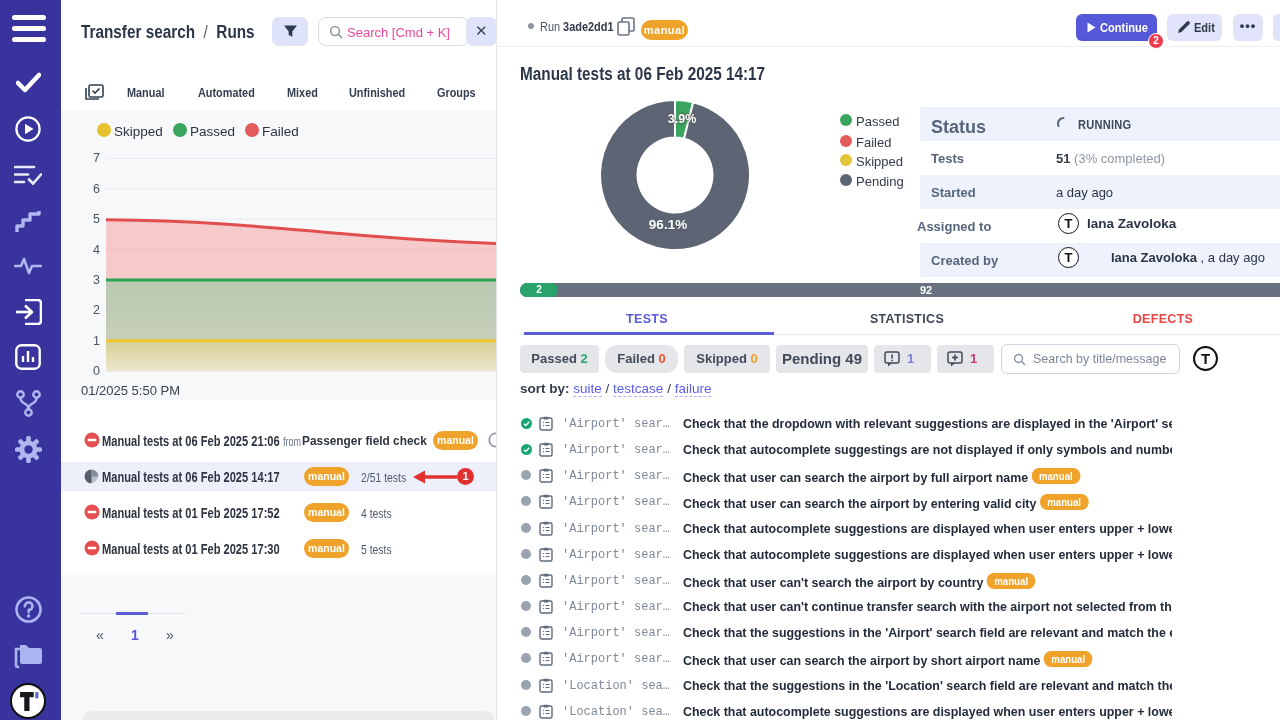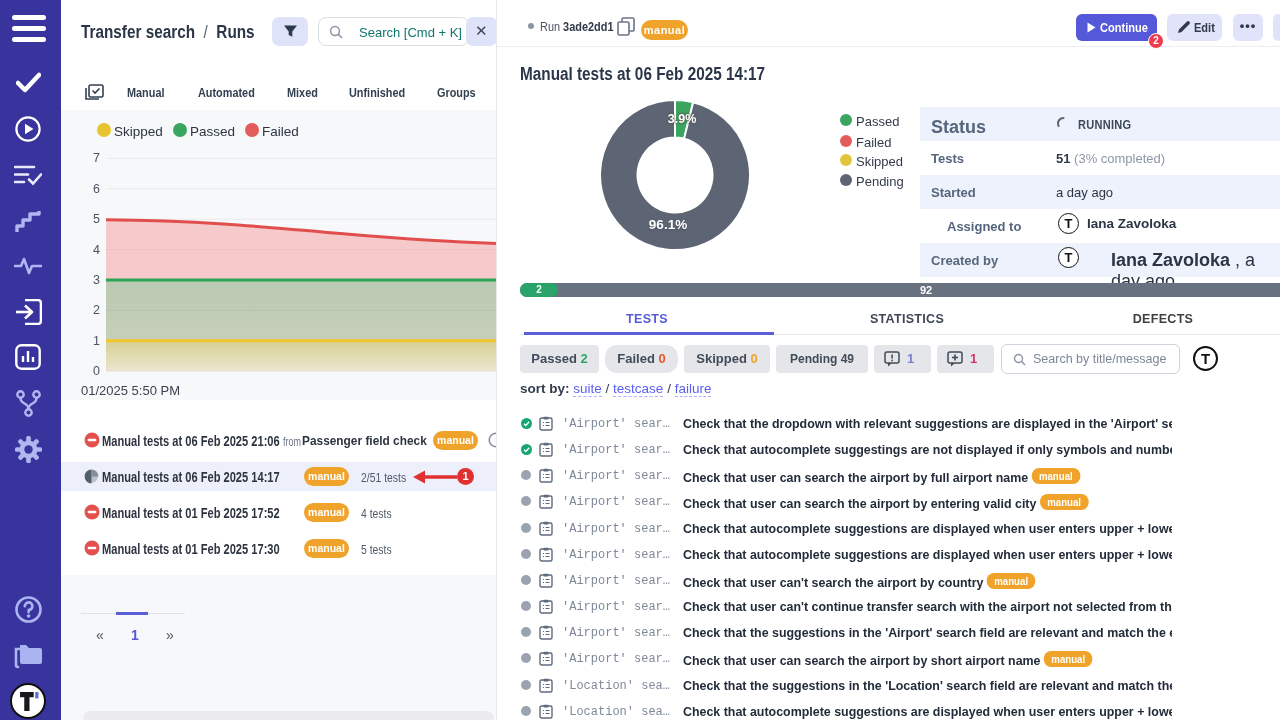--- a/index.html
+++ b/index.html
@@ -19,21 +19,21 @@
     <div class="abs" style="left:20px;top:22px;font-size:17.5px;font-weight:bold;color:#2b3648;white-space:nowrap;transform:scaleX(0.875);transform-origin:0 0;">Transfer search&nbsp; <span style="font-weight:normal;color:#5a6472;">/</span>&nbsp; Runs</div>
     <div class="abs" style="left:211px;top:17px;width:36px;height:29px;background:#dfe3f9;border-radius:7px;"></div>
     <svg class="abs" style="left:222px;top:24px;" width="15" height="15" viewBox="0 0 15 15">
         <path d="M1 1.5h13L9.3 7.5v5.3L5.7 11V7.5Z" fill="#2b3a4d"></path>
       </svg>
     <div class="abs" style="left:257px;top:17px;width:151px;height:29px;background:#fff;border:1px solid #d9dde4;border-radius:8px;"></div>
     <svg class="abs" style="left:268px;top:25px;" width="14" height="14" viewBox="0 0 14 14">
         <circle cx="6" cy="6" r="4.4" fill="none" stroke="#8a94a3" stroke-width="1.5"></circle>
         <line x1="9.4" y1="9.4" x2="13" y2="13" stroke="#8a94a3" stroke-width="1.5"></line>
       </svg>
-    <div class="abs" style="left:298px;top:25px;font-size:13px;color:#0f766e;">Search [Cmd + K]</div>
+    <div class="abs" style="left:286px;top:25px;font-size:13px;color:#ec4899;">Search [Cmd + K]</div>
     <div class="abs" style="left:405px;top:17px;width:31px;height:29px;background:#dfe3f9;border-radius:7px;"></div>
     <div class="abs" style="left:414px;top:22px;font-size:15px;color:#3c4654;">✕</div>
 
     <svg class="abs" style="left:24px;top:84px;" width="19" height="17" viewBox="0 0 19 17">
         <rect x="4" y="1" width="14" height="12" rx="1.5" fill="none" stroke="#333f50" stroke-width="1.6"></rect>
         <path d="M1 4v11h13" fill="none" stroke="#333f50" stroke-width="1.6"></path>
         <path d="M7.5 6.5l2.5 2.5 4.5-4.5" fill="none" stroke="#333f50" stroke-width="1.6"></path>
       </svg>
     <div class="abs" style="left:66px;top:86px;font-size:12.5px;font-weight:bold;color:#333f50;transform:scaleX(0.87);transform-origin:0 0;white-space:nowrap;">Manual</div>
     <div class="abs" style="left:137px;top:86px;font-size:12.5px;font-weight:bold;color:#333f50;transform:scaleX(0.87);transform-origin:0 0;white-space:nowrap;">Automated</div>
@@ -190,48 +190,48 @@
     <div class="abs" style="left:359px;top:154px;font-size:13px;color:#323c4b;">Skipped</div>
     <div class="abs" style="left:343px;top:174px;width:12px;height:12px;border-radius:50%;background:#5d6575;"></div>
     <div class="abs" style="left:359px;top:174px;font-size:13px;color:#323c4b;">Pending</div>
 
     <div class="abs" style="left:423px;top:107px;width:360px;height:34px;background:#eef2fc;"></div>
     <div class="abs" style="left:423px;top:175px;width:360px;height:34px;background:#eef2fc;"></div>
     <div class="abs" style="left:423px;top:243px;width:360px;height:34px;background:#eef2fc;"></div>
     <div class="abs" style="left:434px;top:117px;font-size:18px;font-weight:bold;color:#55657c;">Status</div>
     <div class="abs" style="left:434px;top:151px;font-size:13px;font-weight:bold;color:#55657c;">Tests</div>
     <div class="abs" style="left:434px;top:185px;font-size:13px;font-weight:bold;color:#55657c;">Started</div>
-    <div class="abs" style="left:450px;top:219px;font-size:13px;font-weight:bold;color:#55657c;text-align:center;">Assigned to</div>
+    <div class="abs" style="left:420px;top:219px;font-size:13px;font-weight:bold;color:#55657c;text-align:center;">Assigned to</div>
     <div class="abs" style="left:434px;top:253px;font-size:13px;font-weight:bold;color:#55657c;">Created by</div>
     <svg class="abs" style="left:560px;top:117px;" width="13" height="13" viewBox="0 0 13 13">
         <path d="M6.5 1 A5.5 5.5 0 0 0 1.6 9" fill="none" stroke="#5b6776" stroke-width="2" stroke-linecap="round"></path>
       </svg>
     <div class="abs" style="left:581px;top:117px;font-size:13px;font-weight:bold;color:#3d4858;letter-spacing:0.3px;transform:scaleX(0.85);transform-origin:0 0;white-space:nowrap;">RUNNING</div>
     <div class="abs" style="left:559px;top:151px;font-size:13px;color:#8d97a6;"><b style="color:#303a48;">51</b> (3% completed)</div>
     <div class="abs" style="left:559px;top:185px;font-size:13px;color:#2c3545;">a day ago</div>
 
     <div class="abs" style="left:561px;top:213px;width:21px;height:21px;border-radius:50%;background:#fff;border:1.5px solid #111;color:#111;font-size:13px;font-weight:bold;text-align:center;line-height:19px;">T</div>
     <div class="abs" style="left:590px;top:216px;font-size:13.5px;font-weight:bold;color:#2c3545;">Iana Zavoloka</div>
     <div class="abs" style="left:561px;top:247px;width:21px;height:21px;border-radius:50%;background:#fff;border:1.5px solid #111;color:#111;font-size:13px;font-weight:bold;text-align:center;line-height:19px;">T</div>
-    <div class="abs" style="left:590px;top:250px;font-size:18px;font-weight:bold;color:#2c3545;padding-left:24px;">Iana Zavoloka <span style="font-weight:normal;">, a day ago</span></div>
+    <div class="abs" style="left:590px;top:250px;font-size:13px;font-weight:bold;color:#2c3545;padding-left:24px;">Iana Zavoloka <span style="font-weight:normal;">, a day ago</span></div>
 
     <div class="abs" style="left:23px;top:283px;width:760px;height:14px;background:#687180;border-radius:7px 0 0 7px;"></div>
     <div class="abs" style="left:23px;top:283px;width:38px;height:14px;background:#2aa36b;border-radius:7px;color:#fff;font-size:10px;font-weight:bold;text-align:center;line-height:14px;">2</div>
     <div class="abs" style="left:423px;top:284px;font-size:11px;font-weight:bold;color:#fff;">92</div>
 
     <div class="abs" style="left:23px;top:312px;width:254px;text-align:center;font-size:12.5px;font-weight:bold;color:#575cdb;letter-spacing:0.3px;">TESTS</div>
     <div class="abs" style="left:330px;top:312px;width:160px;text-align:center;font-size:12.5px;font-weight:bold;color:#3f4756;letter-spacing:0.3px;">STATISTICS</div>
-    <div class="abs" style="left:586px;top:312px;width:160px;text-align:center;font-size:12.5px;font-weight:bold;color:#404040;letter-spacing:0.3px;">DEFECTS</div>
+    <div class="abs" style="left:586px;top:312px;width:160px;text-align:center;font-size:12.5px;font-weight:bold;color:#ef4444;letter-spacing:0.3px;">DEFECTS</div>
     <div class="abs" style="left:23px;top:334px;width:760px;height:1px;background:#e8ebf0;"></div>
     <div class="abs" style="left:27px;top:332px;width:250px;height:3px;background:#5a5fd8;"></div>
 
     <div class="abs" style="left:23px;top:345px;width:79px;height:28px;background:#e4e6ea;border-radius:4px;font-size:13px;font-weight:bold;color:#414b5a;text-align:center;line-height:28px;">Passed <span style="color:#2fa46c;">2</span></div>
     <div class="abs" style="left:108px;top:345px;width:73px;height:28px;background:#e4e6ea;border-radius:12px;font-size:13px;font-weight:bold;color:#414b5a;text-align:center;line-height:28px;">Failed <span style="color:#e4572e;">0</span></div>
     <div class="abs" style="left:187px;top:345px;width:86px;height:28px;background:#e4e6ea;border-radius:4px;font-size:13px;font-weight:bold;color:#414b5a;text-align:center;line-height:28px;">Skipped <span style="color:#f0a32b;">0</span></div>
-    <div class="abs" style="left:279px;top:345px;width:92px;height:28px;background:#e4e6ea;border-radius:4px;font-size:12px;font-weight:bold;color:#414b5a;text-align:center;line-height:28px;">Pending 49</div>
+    <div class="abs" style="left:279px;top:345px;width:92px;height:28px;background:#e4e6ea;border-radius:4px;font-size:15px;font-weight:bold;color:#414b5a;text-align:center;line-height:28px;">Pending 49</div>
     <div class="abs" style="left:377px;top:345px;width:57px;height:28px;background:#e4e6ea;border-radius:4px;"></div>
     <svg class="abs" style="left:387px;top:351px;" width="16" height="16" viewBox="0 0 16 16">
         <rect x="1" y="1" width="14" height="11" rx="2" fill="none" stroke="#414b5a" stroke-width="1.5"></rect>
         <path d="M4 12 L4 15.5 L8 12" fill="#414b5a"></path>
         <rect x="7.3" y="3.5" width="1.6" height="4" fill="#414b5a"></rect>
         <rect x="7.3" y="8.7" width="1.6" height="1.6" fill="#414b5a"></rect>
       </svg>
     <div class="abs" style="left:410px;top:351px;font-size:13px;font-weight:bold;color:#7a7fd0;">1</div>
     <div class="abs" style="left:440px;top:345px;width:57px;height:28px;background:#e4e6ea;border-radius:4px;"></div>
     <svg class="abs" style="left:450px;top:351px;" width="16" height="16" viewBox="0 0 16 16">

